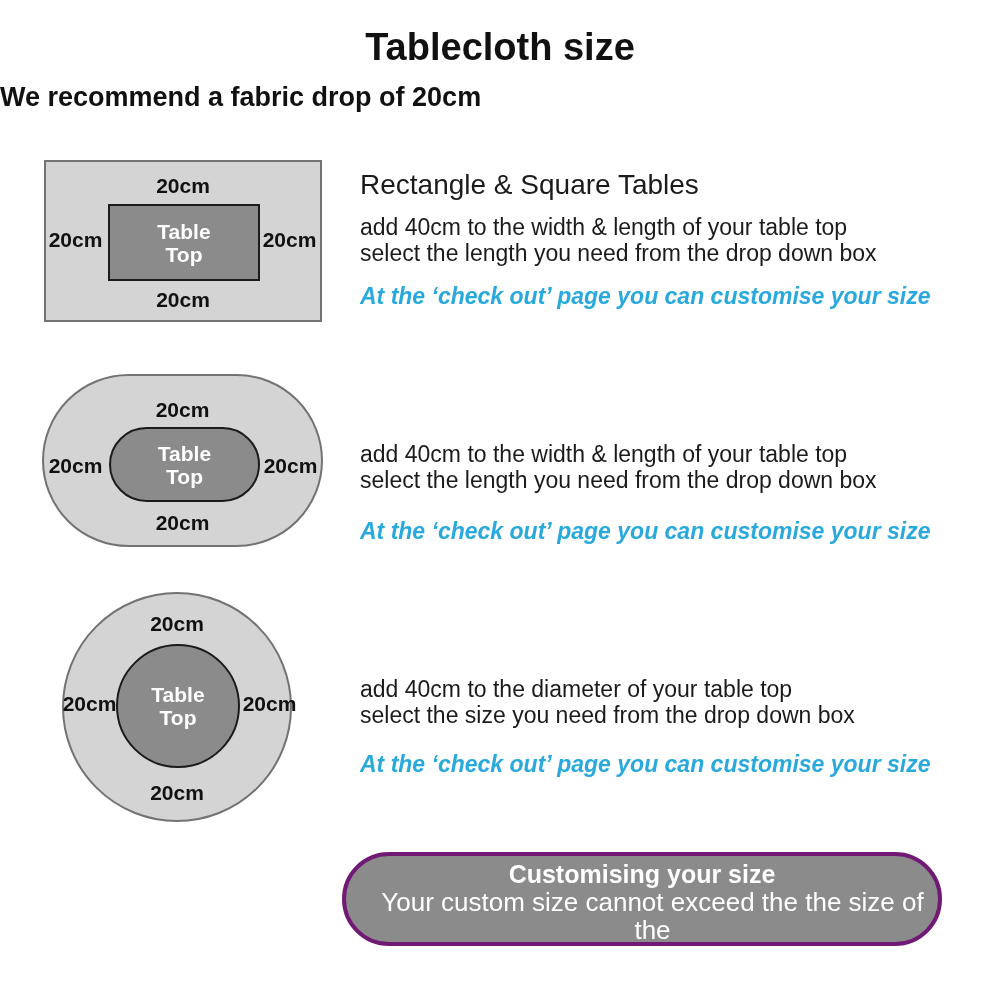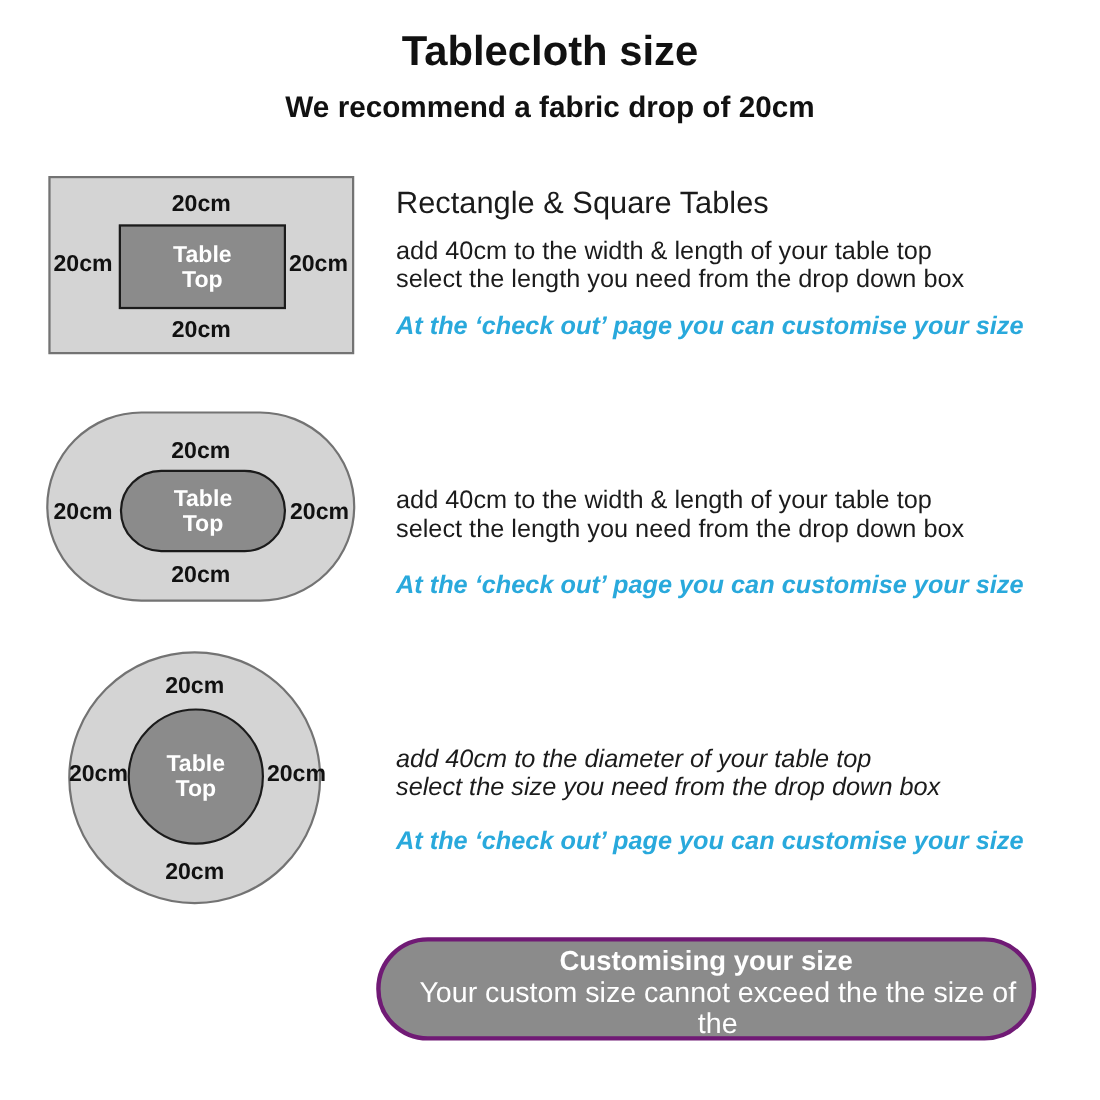--- a/index.html
+++ b/index.html
@@ -6,21 +6,21 @@
   .canvas {
     position:relative; width:1000px; height:1000px; background:#ffffff;
     font-family:"Liberation Sans", sans-serif; color:#111; overflow:hidden;
   }
   .title {
     position:absolute; left:0; right:0; top:26px; margin:0;
     text-align:center; font-size:38px; font-weight:bold; color:#111;
   }
   .subtitle {
     position:absolute; left:0; right:0; top:82px; margin:0;
-    text-align:center; font-size:27px; font-weight:bold; color:#111;
+    font-size:27px; font-weight:bold; color:#111;
   }
 
   
   .diagram { position:absolute; background:#d4d4d4; border:2px solid #737373; box-sizing:border-box; }
   .d-rect  { left:44px; top:160px; width:278px; height:162px; }
   .d-oval  { left:42px; top:374px; width:281px; height:173px; border-radius:87px; }
   .d-round { left:62px; top:592px; width:230px; height:230px; border-radius:50%; }
 
   .tabletop {
     position:absolute; background:#8b8b8b; border:2px solid #1b1b1b; box-sizing:border-box;
@@ -51,21 +51,21 @@
   .d-round .lbl-left   { left:-2px;  top:98px; }
   .d-round .lbl-right  { left:178px; top:98px; }
 
   
   .sec-heading { position:absolute; left:360px; margin:0; font-size:28px; font-weight:400; line-height:32px; color:#1b1b1b; white-space:nowrap; }
   .sec-body    { position:absolute; left:360px; font-size:23px; line-height:26px; color:#1b1b1b; white-space:nowrap; }
   .sec-note    { position:absolute; left:360px; font-size:23px; line-height:26px; font-weight:bold; font-style:italic; color:#29a9dc; white-space:nowrap; }
 
   .s1-h { top:169px; } .s1-b { top:214px; } .s1-n { top:283px; }
   .s2-h { top:396px; } .s2-b { top:441px; } .s2-n { top:518px; }
-  .s3-h { top:629px; } .s3-b { top:676px;font-style:italic; } .s3-n { top:751px; }
+  .s3-h { top:629px; } .s3-b { top:676px; } .s3-n { top:751px; }
 
   
   .footer-box {
     position:absolute; left:342px; top:852px; width:600px; height:94px;
     background:#8b8b8b; border:4px solid #701a75; border-radius:47px; box-sizing:border-box;
     color:#ffffff; text-align:center; padding-top:4px;
   }
   .footer-heading { font-size:25px; font-weight:bold; line-height:28px; }
   .footer-line    { font-size:26px; line-height:28px;padding-left:21px; }
 </style>

